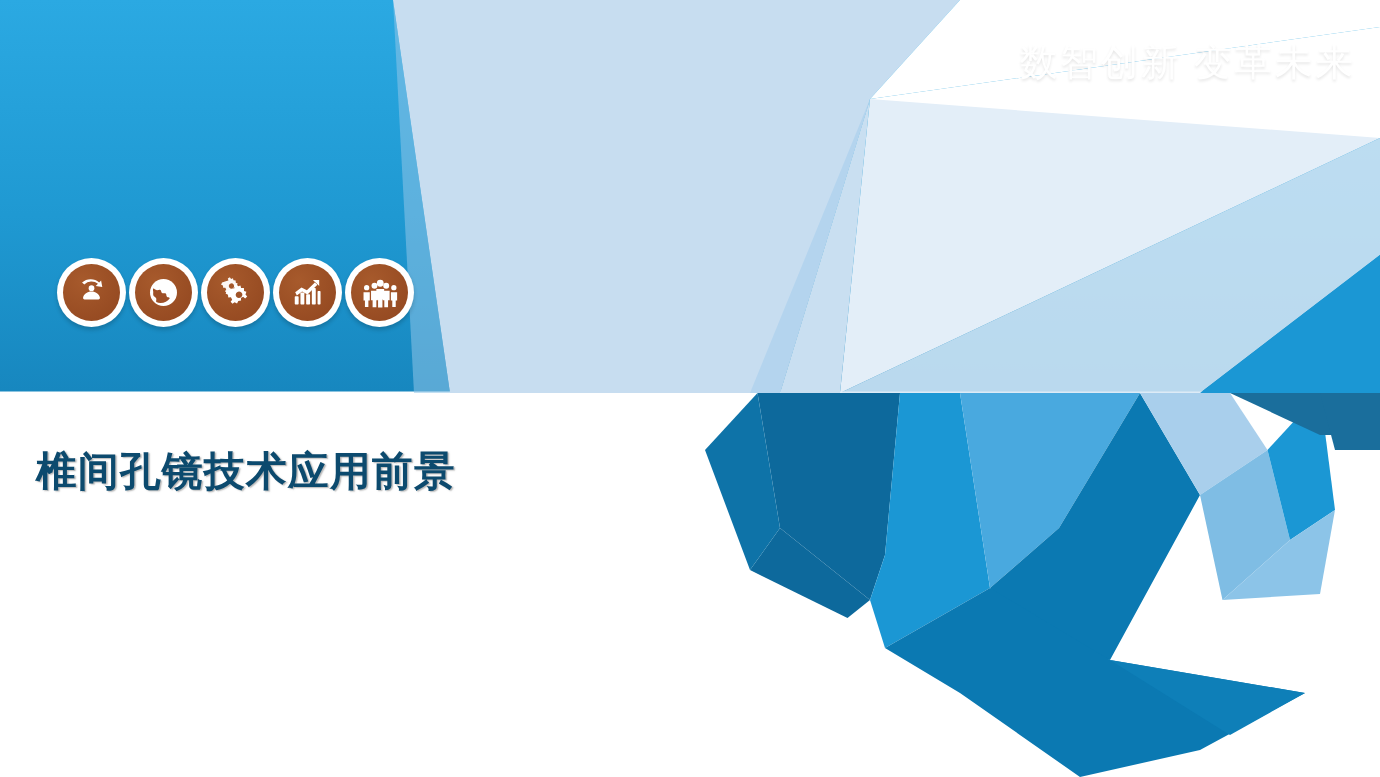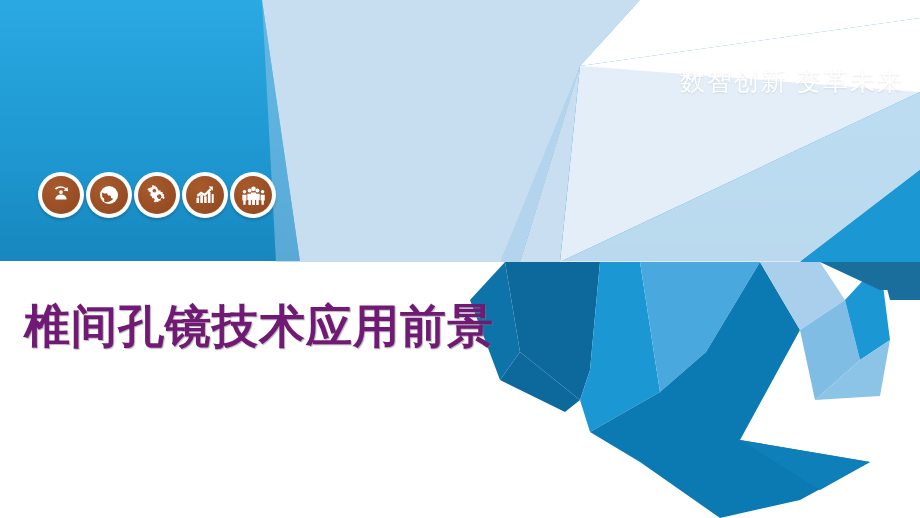--- a/index.html
+++ b/index.html
@@ -37,32 +37,31 @@
   #tagline {
     position: absolute;
     right: 16px;
     top: 25px;
     font-family: "Liberation Serif", "DejaVu Serif", serif;
     font-size: 25px;
     letter-spacing: 2px;
     color: #ffffff;
     white-space: nowrap;
     text-shadow: 0 1px 2px rgba(0,0,0,0.10);
-    margin-top: 40px;
   }
   
   #title {
     position: absolute;
     left: 24px;
     top: 296px;
     font-family: "DejaVu Sans", "Liberation Sans", sans-serif;
-    font-size: 46px;
+    font-size: 27px;
     font-weight: bold;
     letter-spacing: 1px;
-    color: #701a75;
+    color: #0c4a6e;
     white-space: nowrap;
     text-shadow: 1px 1px 1px rgba(120,120,120,0.55);
   }
   
   #icon-row {
     position: absolute;
     left: 38px;
     top: 172px;
     display: flex;
     gap: 1px;

